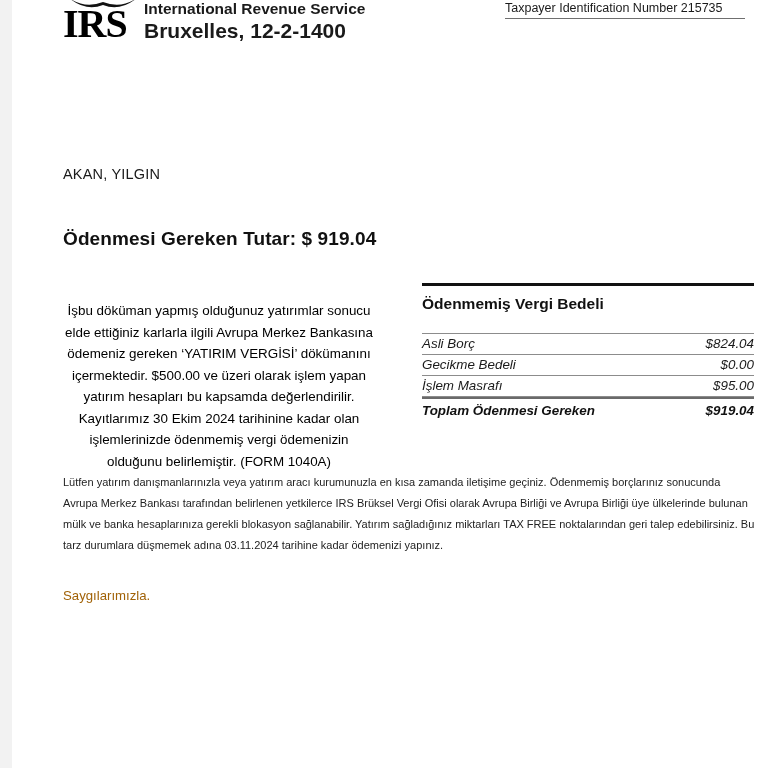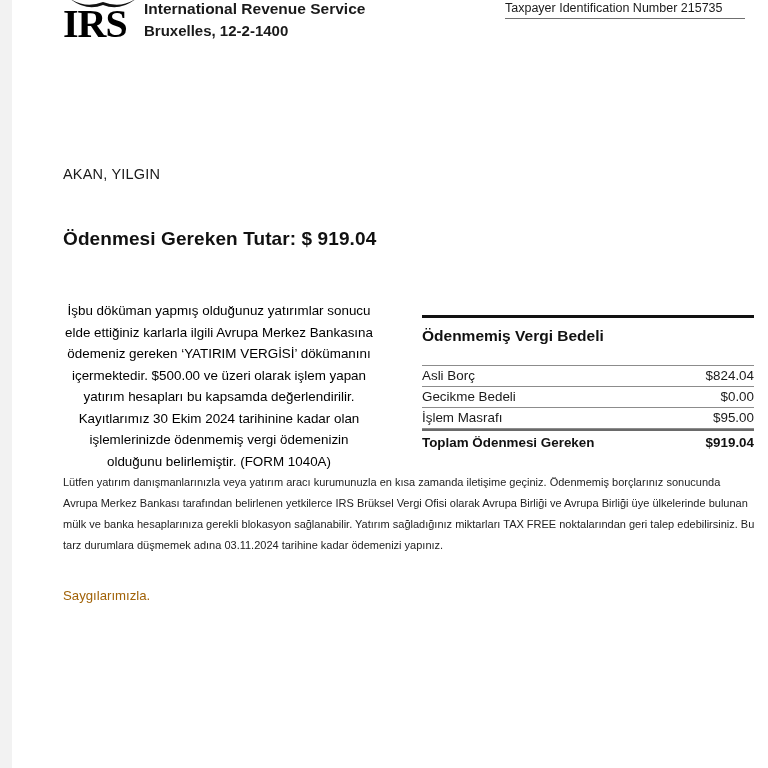--- a/index.html
+++ b/index.html
@@ -62,21 +62,21 @@
     top: -10px;
     color: #1a1a1a;
   }
   .agency-name {
     font-size: 15.5px;
     font-weight: 700;
     line-height: 22px;
     white-space: nowrap;
   }
   .agency-addr {
-    font-size: 15px;
+    font-size: 21px;
     font-weight: 700;
     line-height: 22px;
     white-space: nowrap;
   }
 
   .header-right {
     position: absolute;
     left: 493px;
     top: -8px;
     width: 240px;
@@ -134,35 +134,35 @@
     color: #000000;
     text-align: center;
   }
 
   
   .table-block {
     position: absolute;
     left: 410px;
     top: 283px;
     width: 332px;
-    margin-top: 32px;
   }
   .table-top-rule {
     width: 332px;
     height: 2.5px;
     background: #111;
   }
   .table-title {
     margin-top: 9px;
     font-size: 15.5px;
     font-weight: 700;
     color: #111;
   }
   .table-rows {
     margin-top: 20px;
+    font-style: italic;
   }
   .trow {
     display: flex;
     justify-content: space-between;
     align-items: baseline;
     font-size: 13.4px;
     color: #1a1a1a;
     padding: 2px 0 3px 0;
     border-bottom: 1px solid #8c8c8c;
   }

